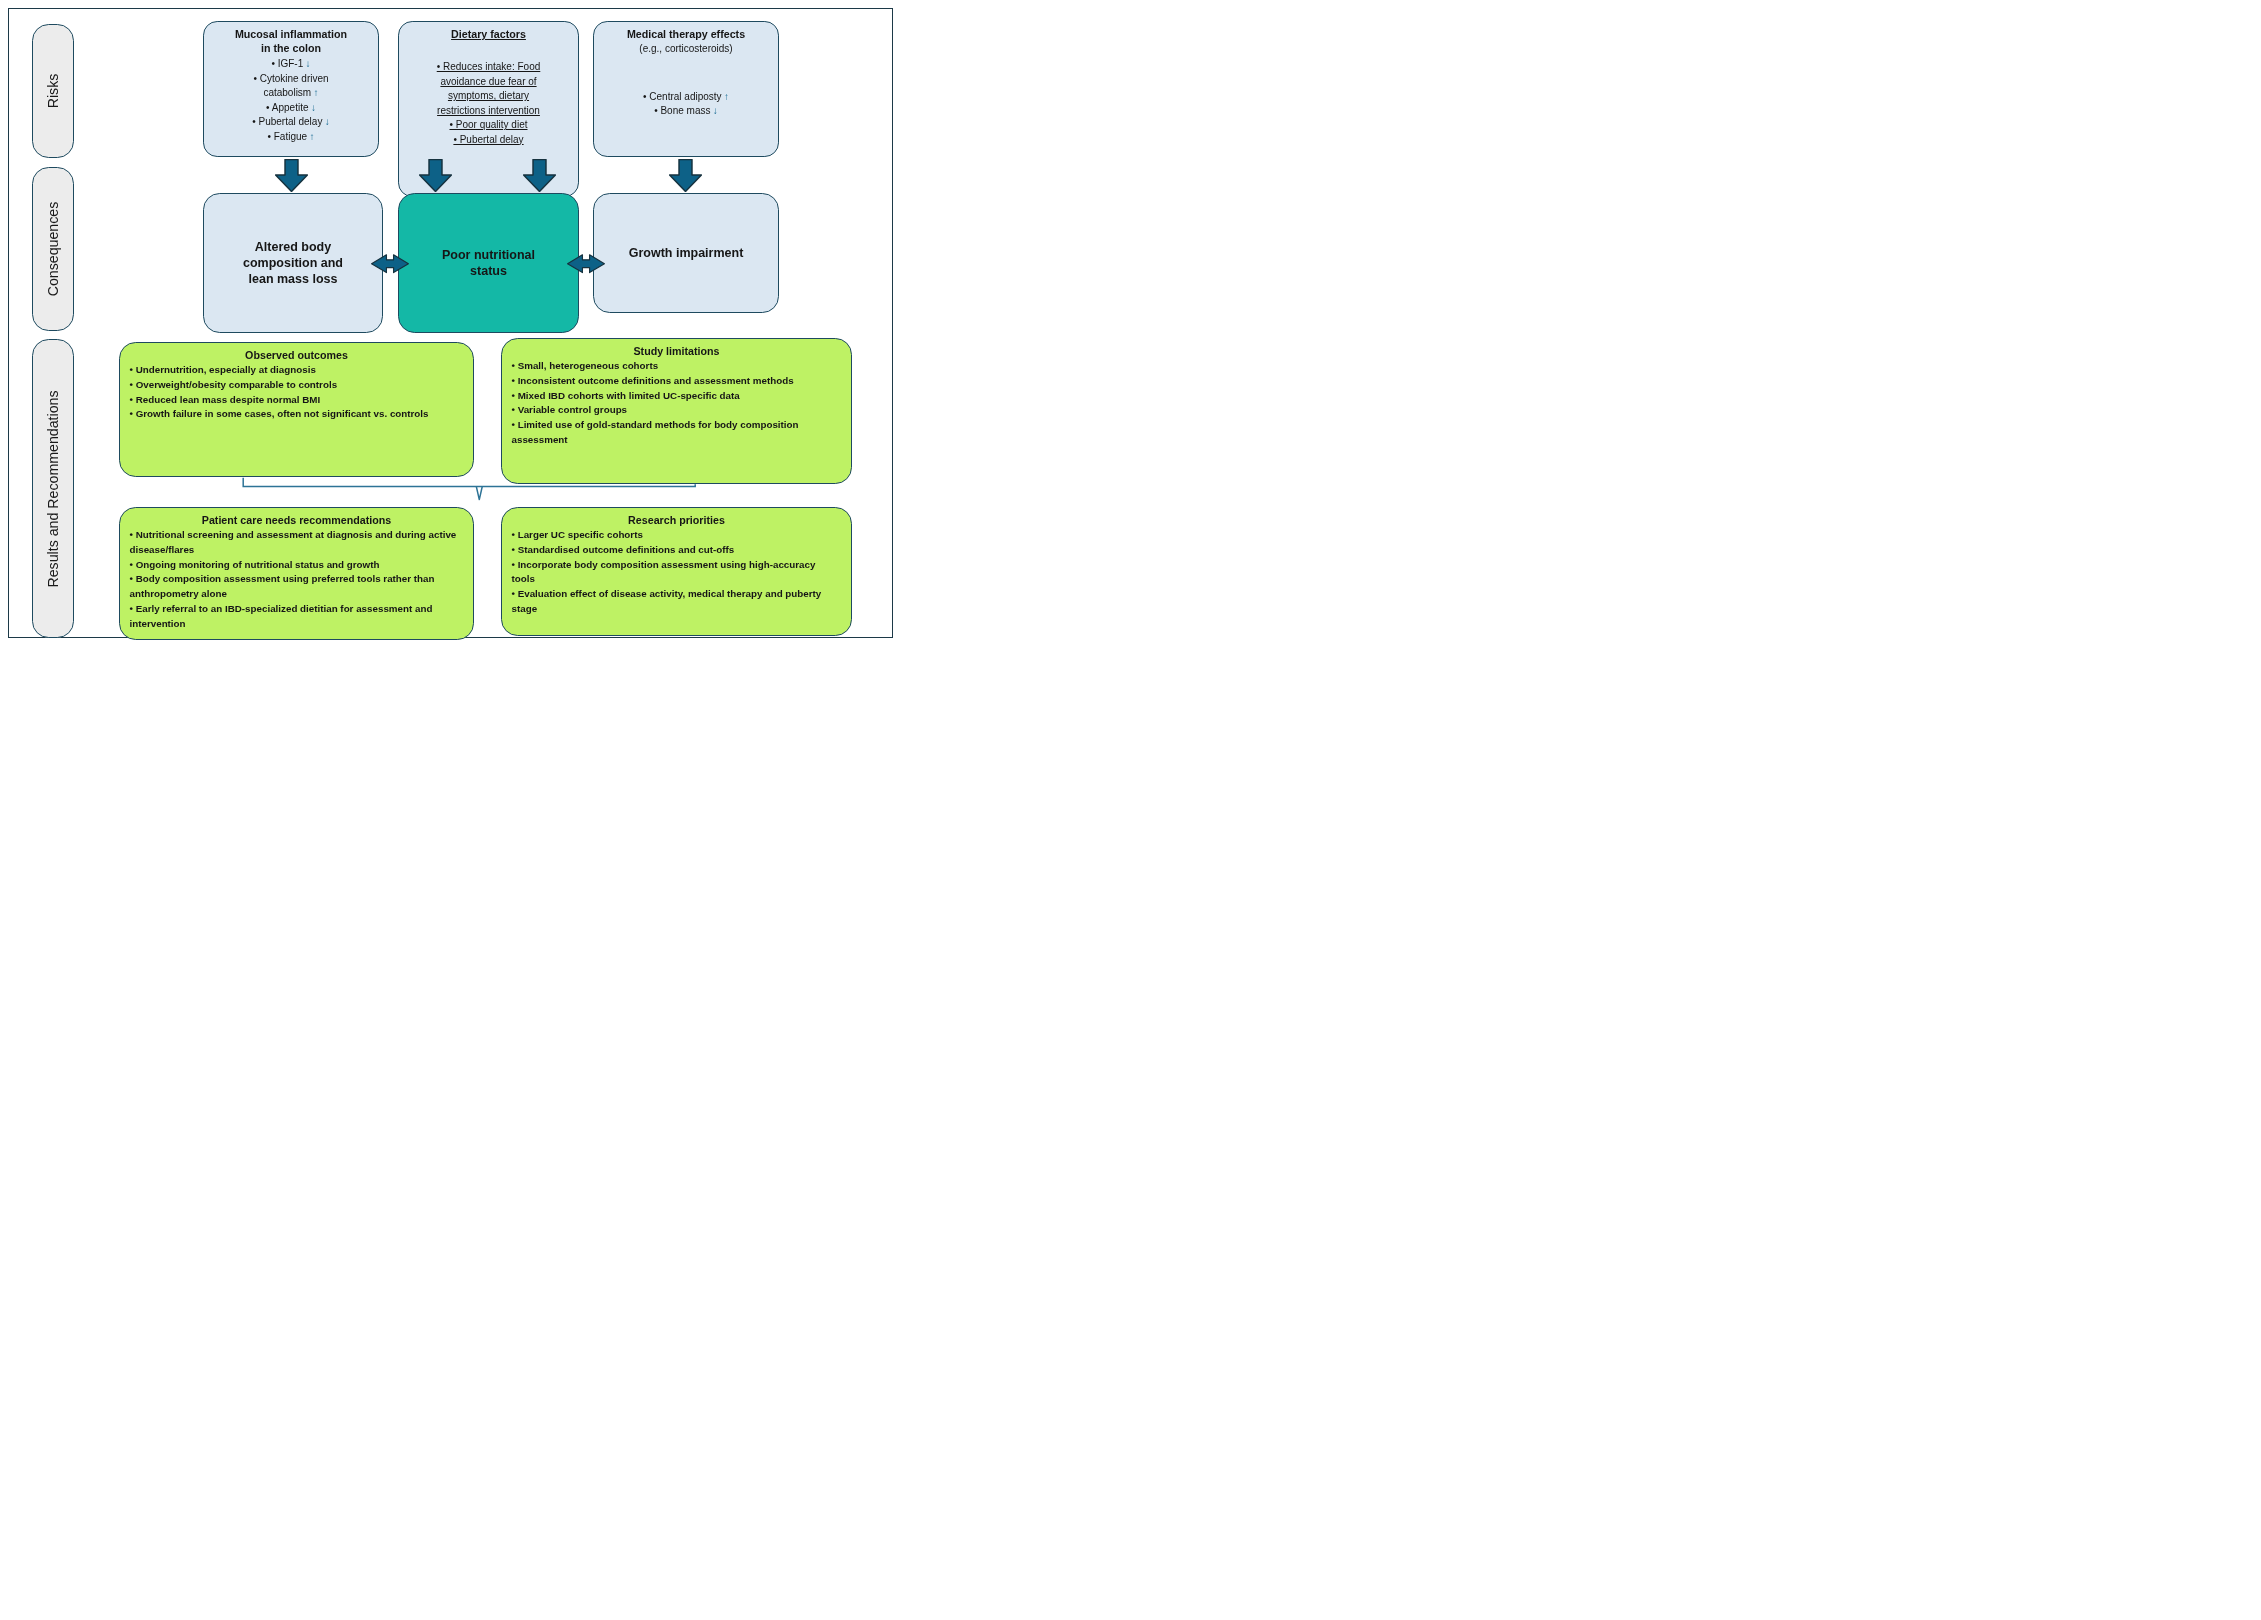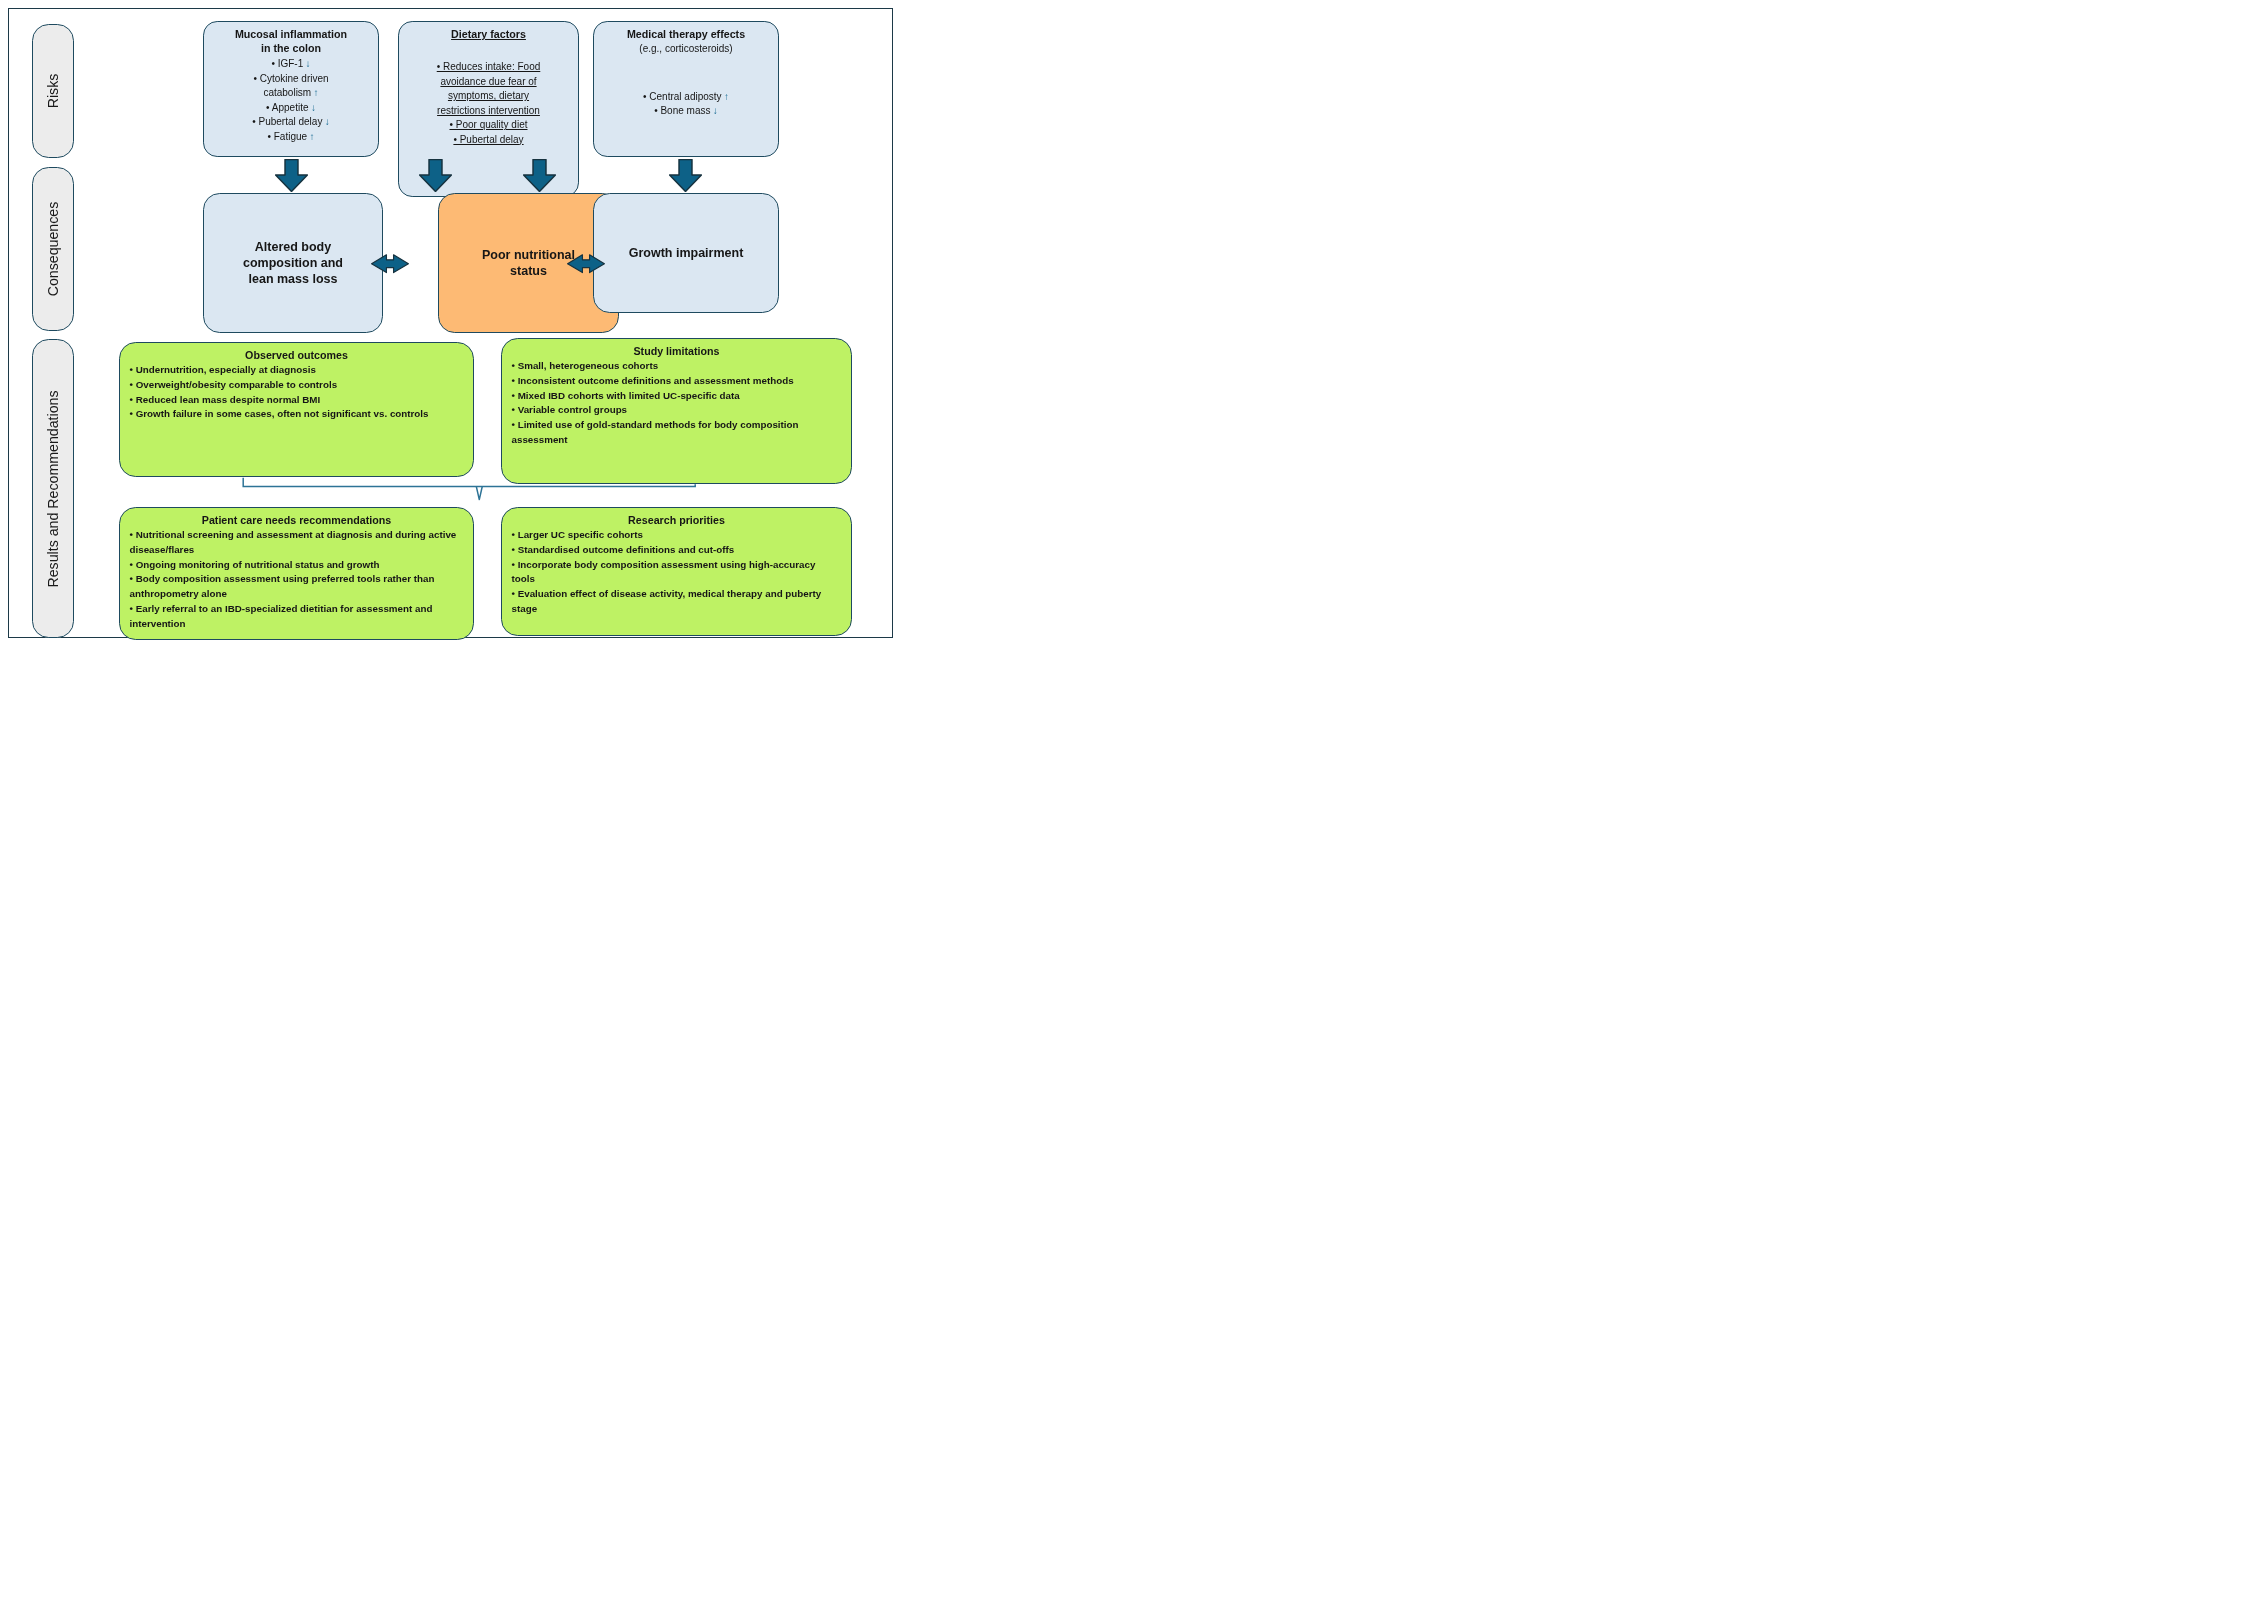--- a/index.html
+++ b/index.html
@@ -19,21 +19,21 @@
   .rb-bullets{font-size:10px;line-height:1.45;}
   .rb-bullets .bullet-line{text-align:center;}
   #riskbox-0 .box-title{max-width:119px;}
   #riskbox-0 .rb-bullets{max-width:126px;margin:1.2px auto 0;}
   #riskbox-1 .rb-bullets{max-width:132px;margin:18px auto 0;}
   #riskbox-2 .rb-bullets{margin:auto;}
   .tarrow{color:#166a92;font-weight:700;margin-left:2.4px;}
   
   .mid-box{border-radius:16.6px;align-items:center;justify-content:center;}
   .mid-blue{background:#dbe7f2;border:1.8px solid #1e4a5f;}
-  .mid-gray{background:#fdba74;border:1.8px solid #1e4a5f;margin-left:40px;}
+  .mid-gray{background:#14b8a6;border:1.8px solid #1e4a5f;}
   .mid-label{font-size:12.5px;font-weight:700;text-align:center;line-height:1.3;max-width:122px;}
   
   .bottom-box{background:#bef264;border:1.5px solid #1e4a5f;border-radius:16.6px;padding:6px 9.5px;}
   .bottom-title{font-size:10.7px;font-weight:700;text-align:center;margin-bottom:2.4px;}
   .bb-bullets{font-size:9.8px;line-height:1.5;}
   .bb-bullets .bullet-line{text-align:left;font-weight:bold;}
   .arrow-svg{position:absolute;}
   .overlay{position:absolute;left:0;top:0;pointer-events:none;}
 </style>
 </head>

